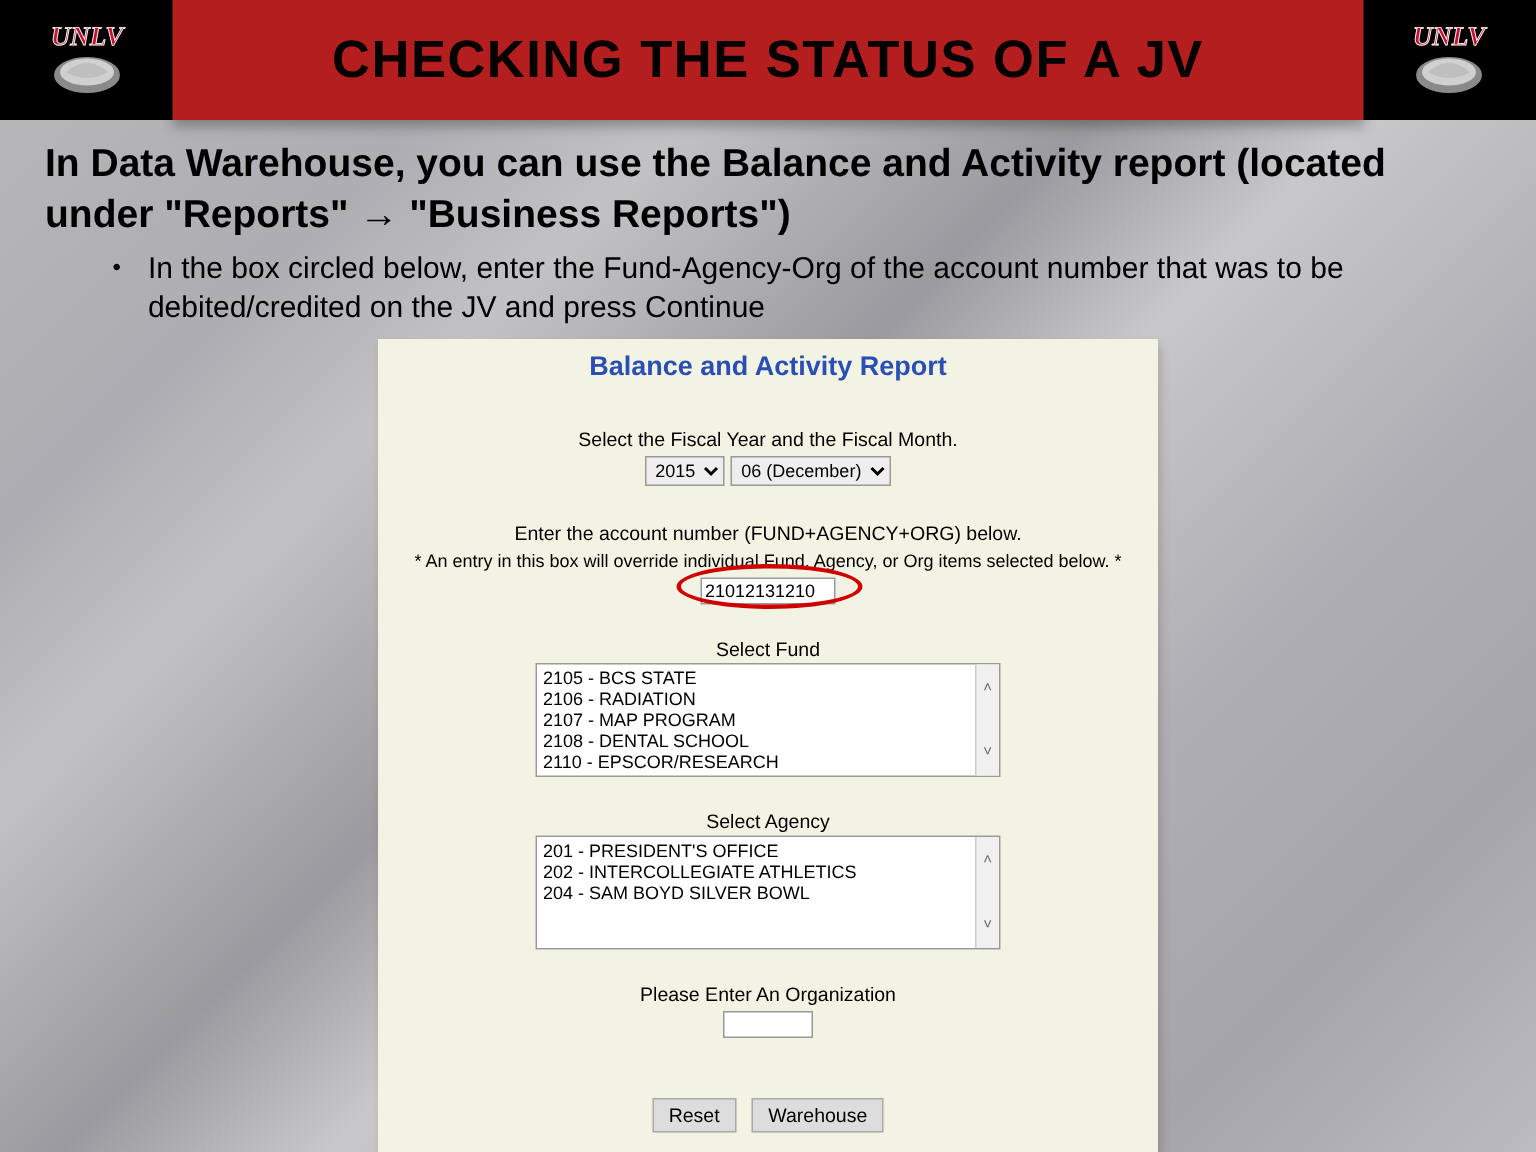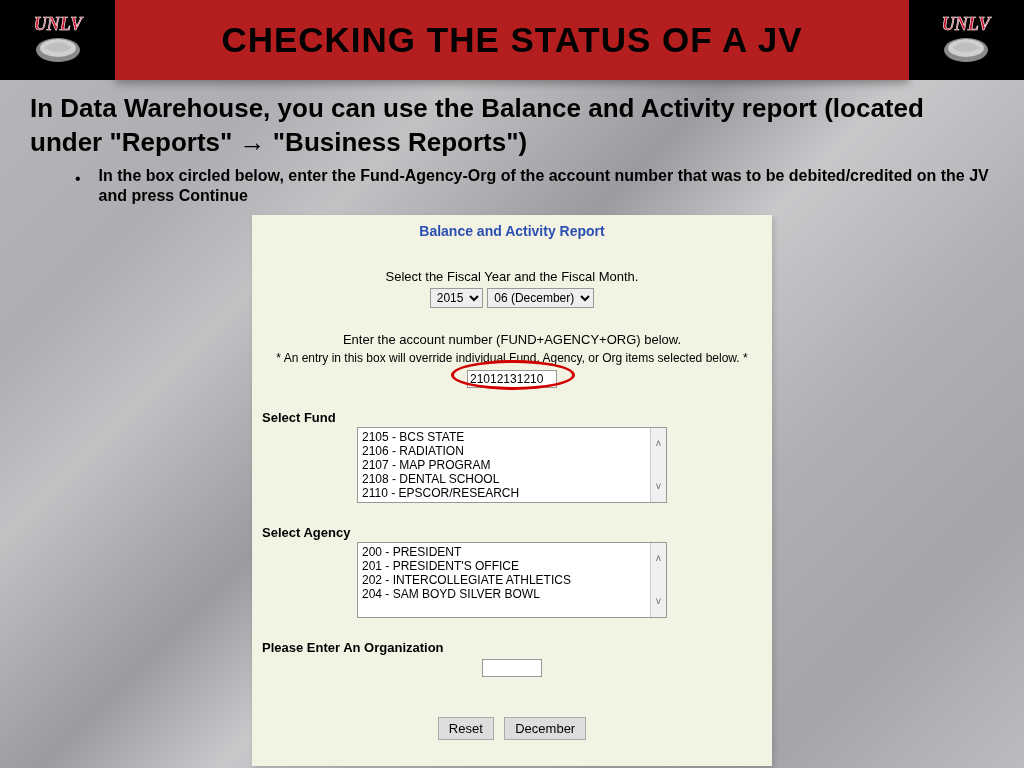--- a/index.html
+++ b/index.html
@@ -46,34 +46,34 @@
   .intro {
     padding: 12px 30px 0 30px;
     font-size: 26px;
     font-weight: 700;
     color: #000;
     line-height: 1.3;
   }
   .bullet-block { padding: 6px 30px 0 75px; }
   .bullet-row { display: flex; align-items: flex-start; }
   .bullet-dot { font-size: 16px; line-height: 26px; margin-right: 18px; }
-  .bullet-text { font-size: 16px; font-weight: 700; line-height: 1.3; }
+  .bullet-text { font-size: 20px; font-weight: 400; line-height: 1.3; }
   .report-panel {
     width: 520px;
     margin: 8px auto 0 auto;
     background: #f3f3e3;
     padding: 8px 10px 14px 10px;
     font-family: Arial, Helvetica, sans-serif;
     box-shadow: 2px 3px 6px rgba(0,0,0,0.15);
   }
   .rp-title {
     text-align: center;
     color: #2a4fb3;
     font-weight: 700;
-    font-size: 14px;
+    font-size: 18px;
     margin-bottom: 30px;
   }
   .rp-line {
     text-align: center;
     font-size: 13px;
     color: #000;
     margin-bottom: 4px;
   }
   .rp-sel-row { text-align: center; margin-bottom: 24px; }
   select.small { font-size: 12px; background: #eee; border: 1px solid #999; padding: 1px 2px; }
@@ -96,23 +96,23 @@
     position: absolute;
     left: -16px;
     top: -9px;
     width: 124px;
     height: 30px;
     border: 3px solid #d10000;
     border-radius: 50%;
     pointer-events: none;
   }
   .sect-label {
+    text-align: center;
     font-size: 13px;
     margin: 22px 0 2px 0;
-    font-weight: bold;
   }
   .listbox-wrap {
     width: 310px;
     margin: 0 auto;
     position: relative;
     border-radius: 11px;
   }
   .listbox {
     width: 310px;
     height: 76px;
@@ -230,31 +230,30 @@
     </div>
     <div class="lb-scroll">
       <span>˄</span>
       <span>˅</span>
     </div>
   </div>
 
   <div class="sect-label">Select Agency</div>
   <div class="listbox-wrap">
     <div class="listbox">
-      <div>200 - PRESIDENT</div>
       <div>201 - PRESIDENT'S OFFICE</div>
       <div>202 - INTERCOLLEGIATE ATHLETICS</div>
       <div>204 - SAM BOYD SILVER BOWL</div>
     </div>
     <div class="lb-scroll">
       <span>˄</span>
       <span>˅</span>
     </div>
   </div>
 
   <div class="sect-label">Please Enter An Organization</div>
   <input class="org-input" value="" style="">
 
   <div class="btn-row">
     <button class="btn">Reset</button>
-    <button class="btn">December</button>
+    <button class="btn">Warehouse</button>
   </div>
 </div>
 
 </body></html>

